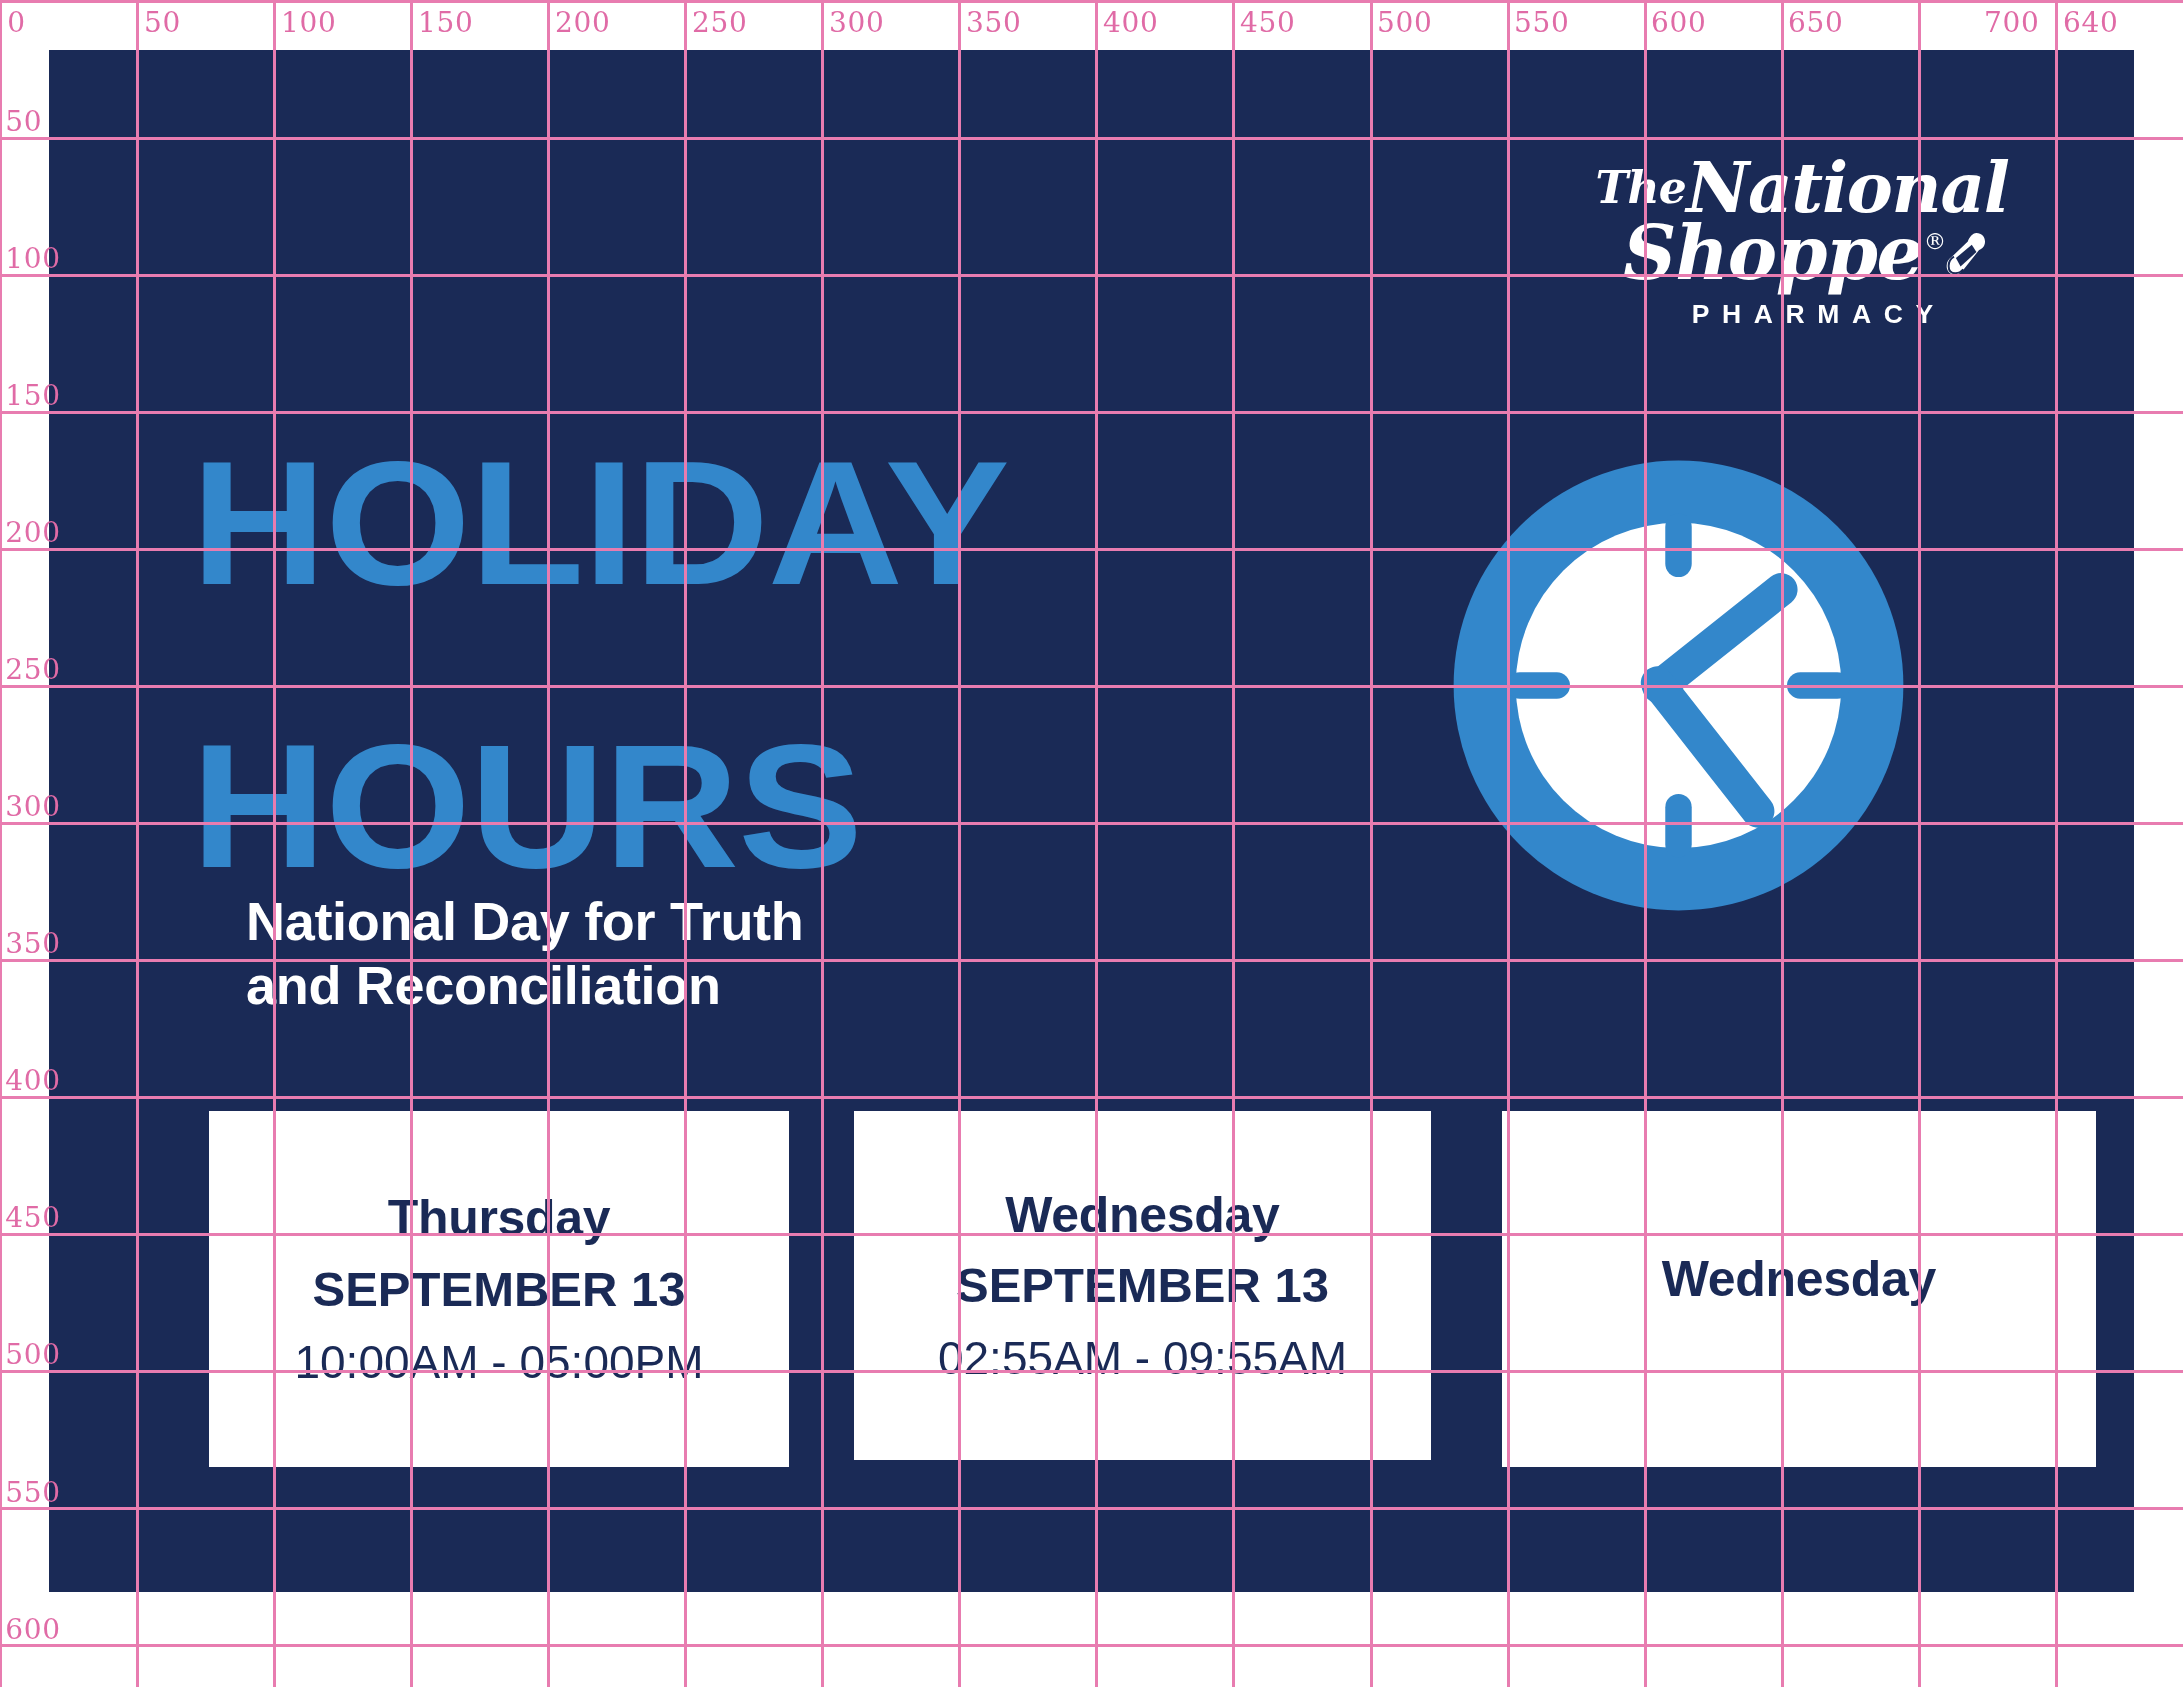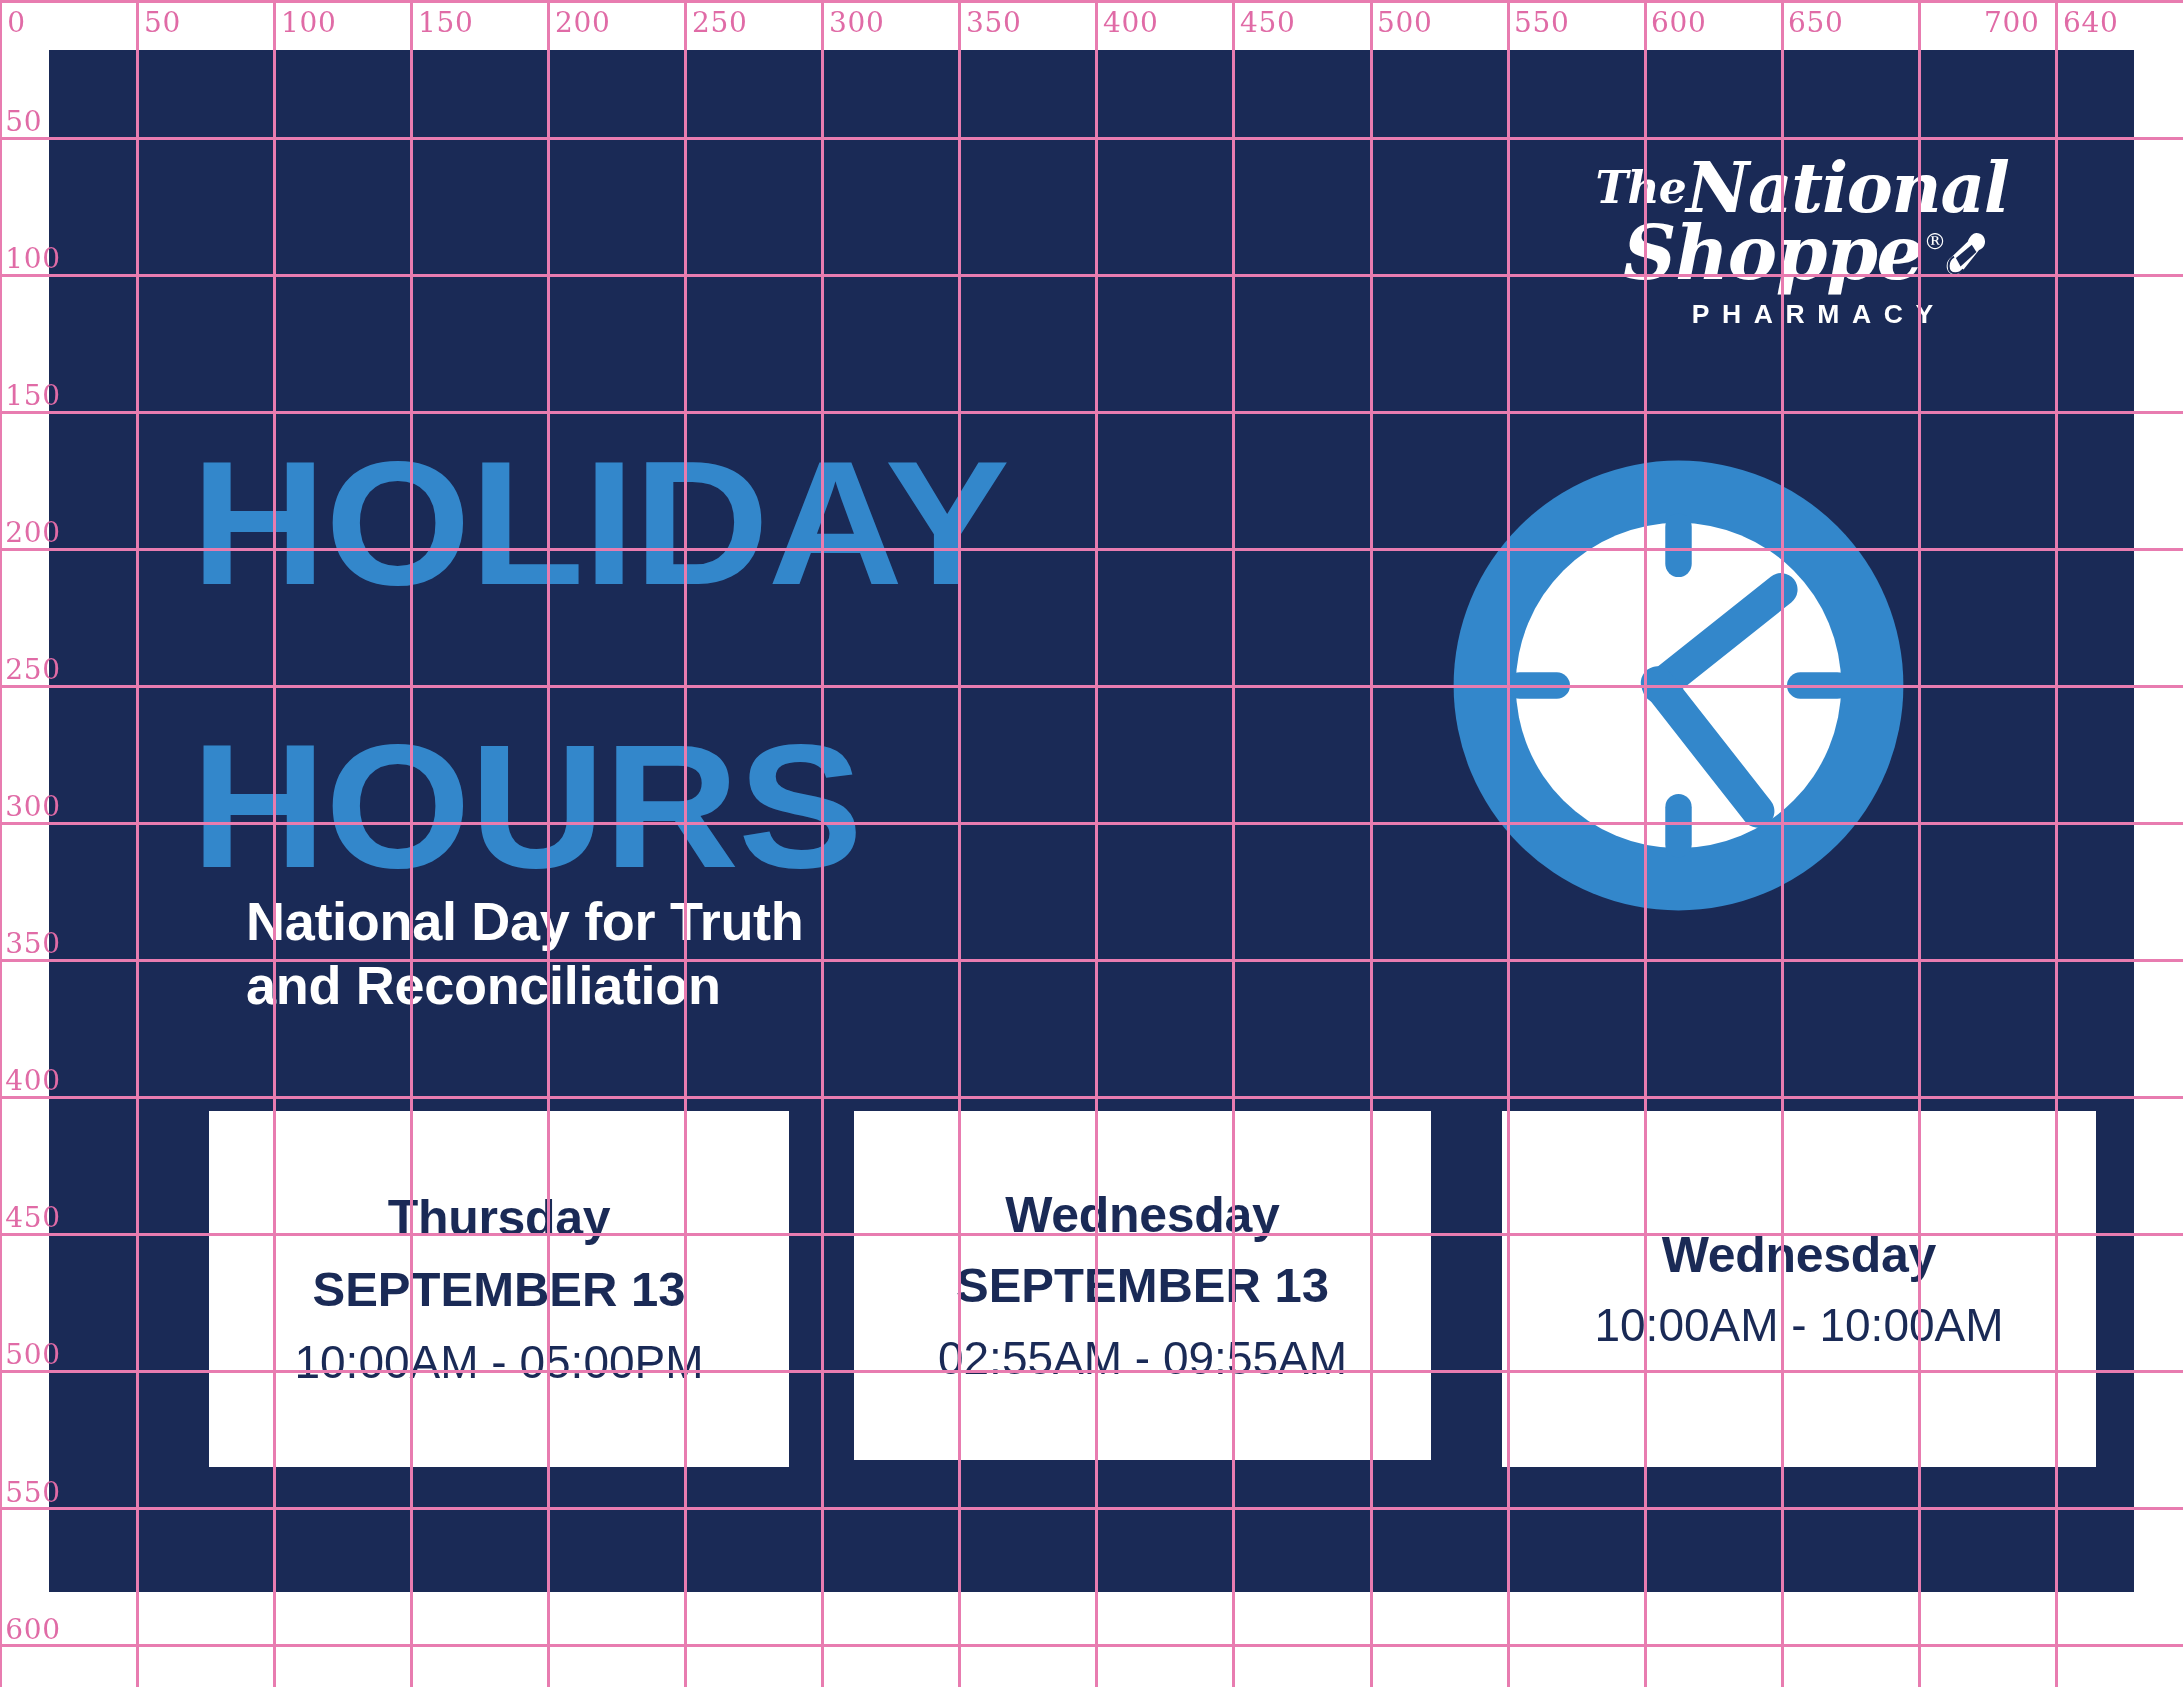--- a/index.html
+++ b/index.html
@@ -290,21 +290,20 @@
       </div>
 
       <div class="card" id="card-1">
         <div class="card-day">Wednesday</div>
         <div class="card-date">SEPTEMBER 13</div>
         <div class="card-time">02:55AM - 09:55AM</div>
       </div>
 
       <div class="card" id="card-2">
         <div class="card-day">Wednesday</div>
-        <div class="card-time">10:00AM - 10:00AM</div>
       </div>
 
     </div>
   </div>
 
   <div id="grid-layer">
       <div class="grid-line-v" style="left: -0.7px;"></div>
       <div class="grid-label-x" style="left: 7.3px;">0</div>
       <div class="grid-line-v" style="left: 136px;"></div>
       <div class="grid-label-x" style="left: 144px;">50</div>

